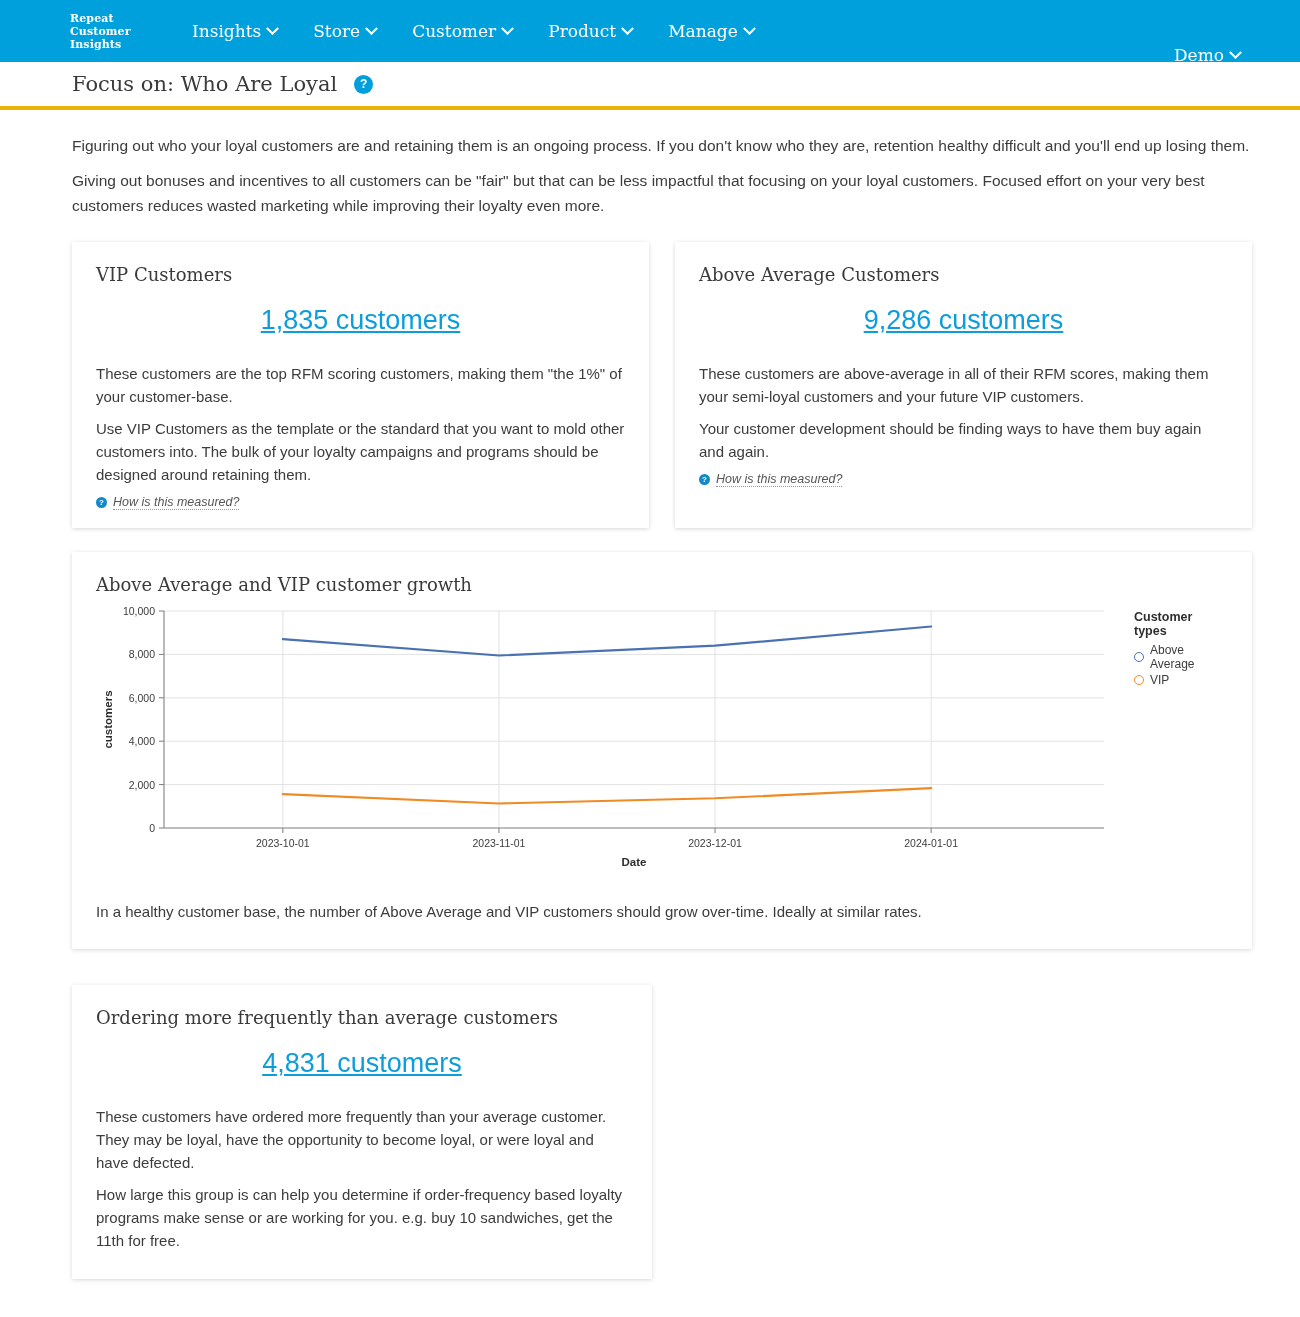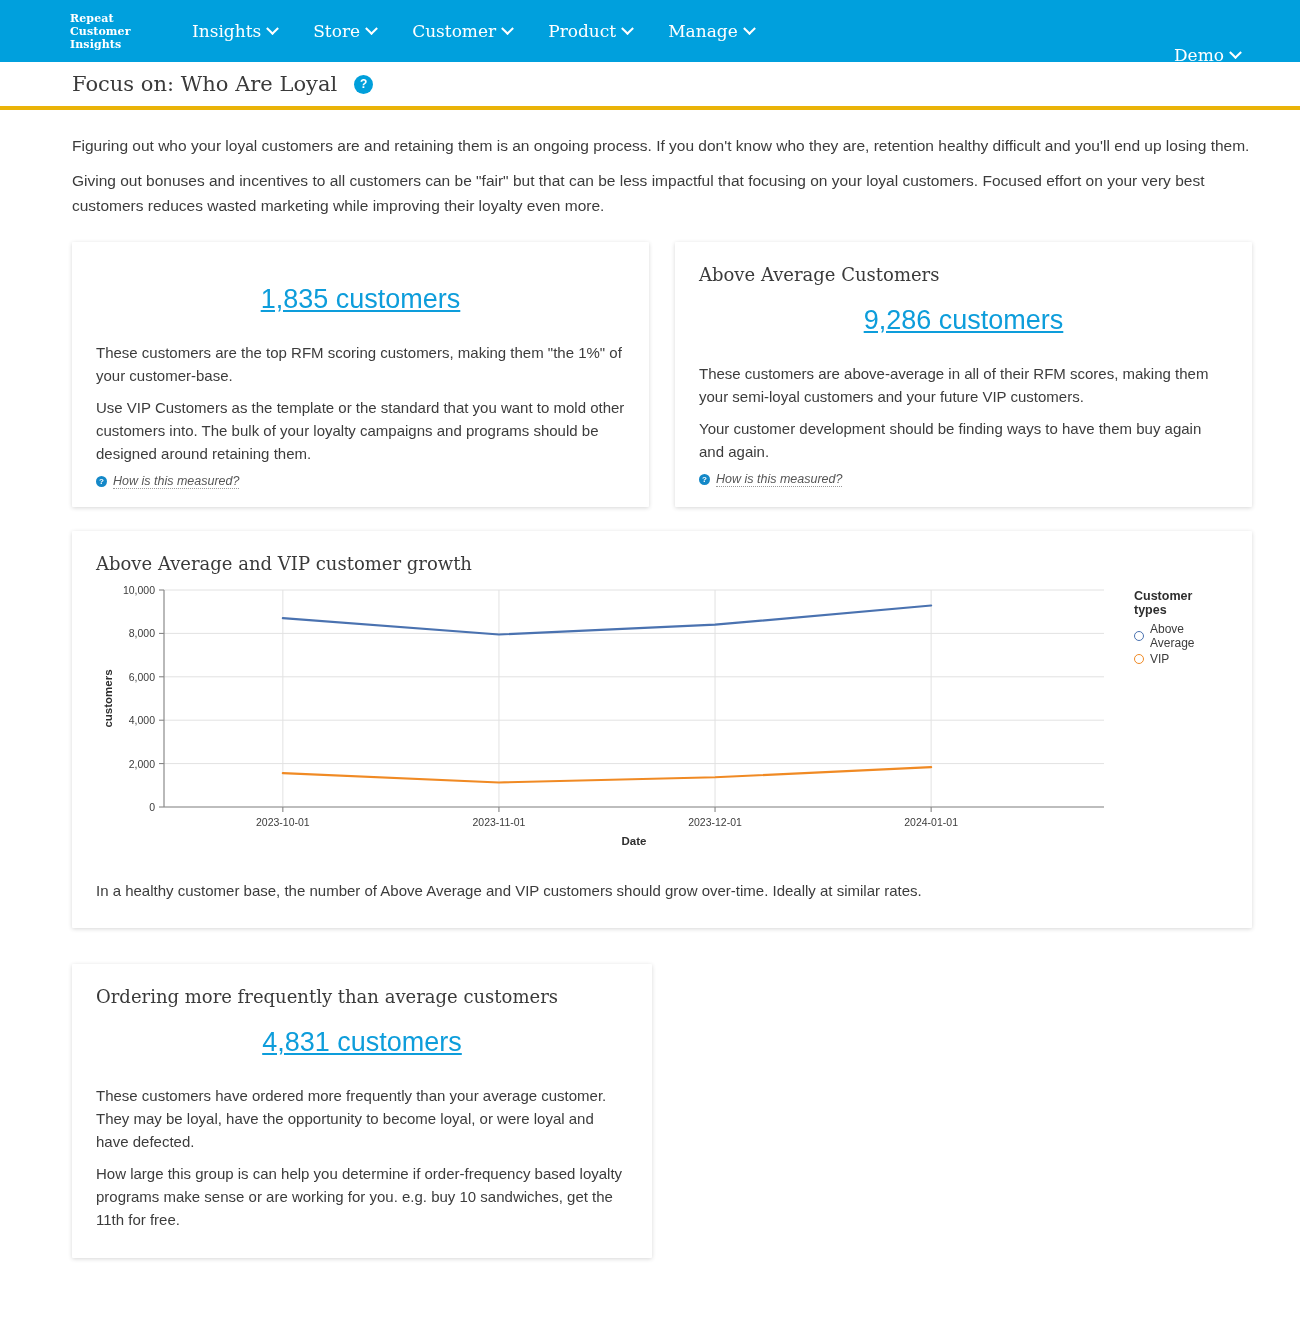--- a/index.html
+++ b/index.html
@@ -244,20 +244,21 @@
 <div class="content">
 
   <div class="intro">
     <p>Figuring out who your loyal customers are and retaining them is an ongoing process. If you don't know who they are, retention healthy difficult and you'll end up losing them.</p>
     <p>Giving out bonuses and incentives to all customers can be "fair" but that can be less impactful that focusing on your loyal customers. Focused effort on your very best customers reduces wasted marketing while improving their loyalty even more.</p>
   </div>
 
   <div class="row">
 
     <div class="card card-half">
+      <h2 class="card-title">VIP Customers</h2>
       <div class="big-metric">
         <a>1,835 customers</a>
       </div>
       <p>These customers are the top RFM scoring customers, making them "the 1%" of your customer-base.</p>
       <p>Use VIP Customers as the template or the standard that you want to mold other customers into. The bulk of your loyalty campaigns and programs should be designed around retaining them.</p>
       <div class="measured">
         <span class="q">?</span>
         <span class="txt">How is this measured?</span>
       </div>
     </div>

